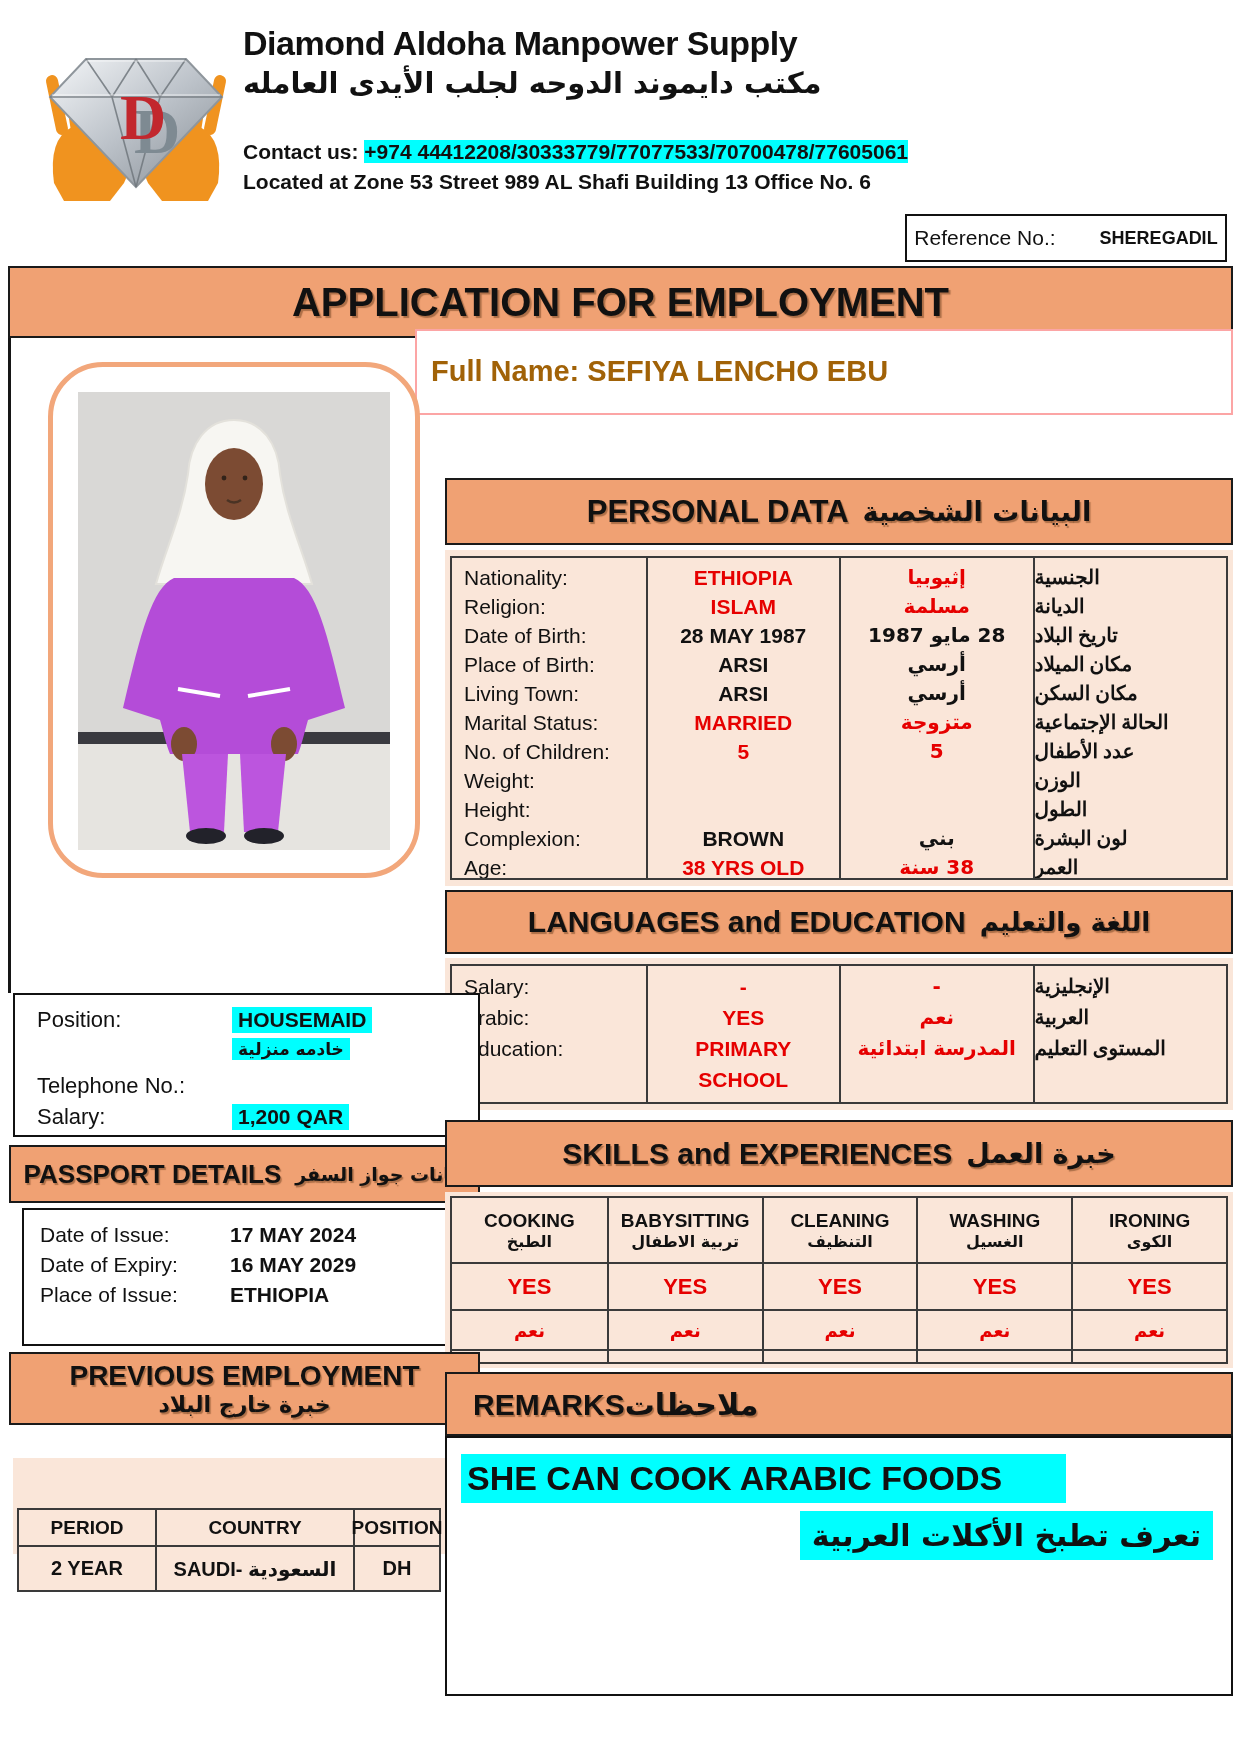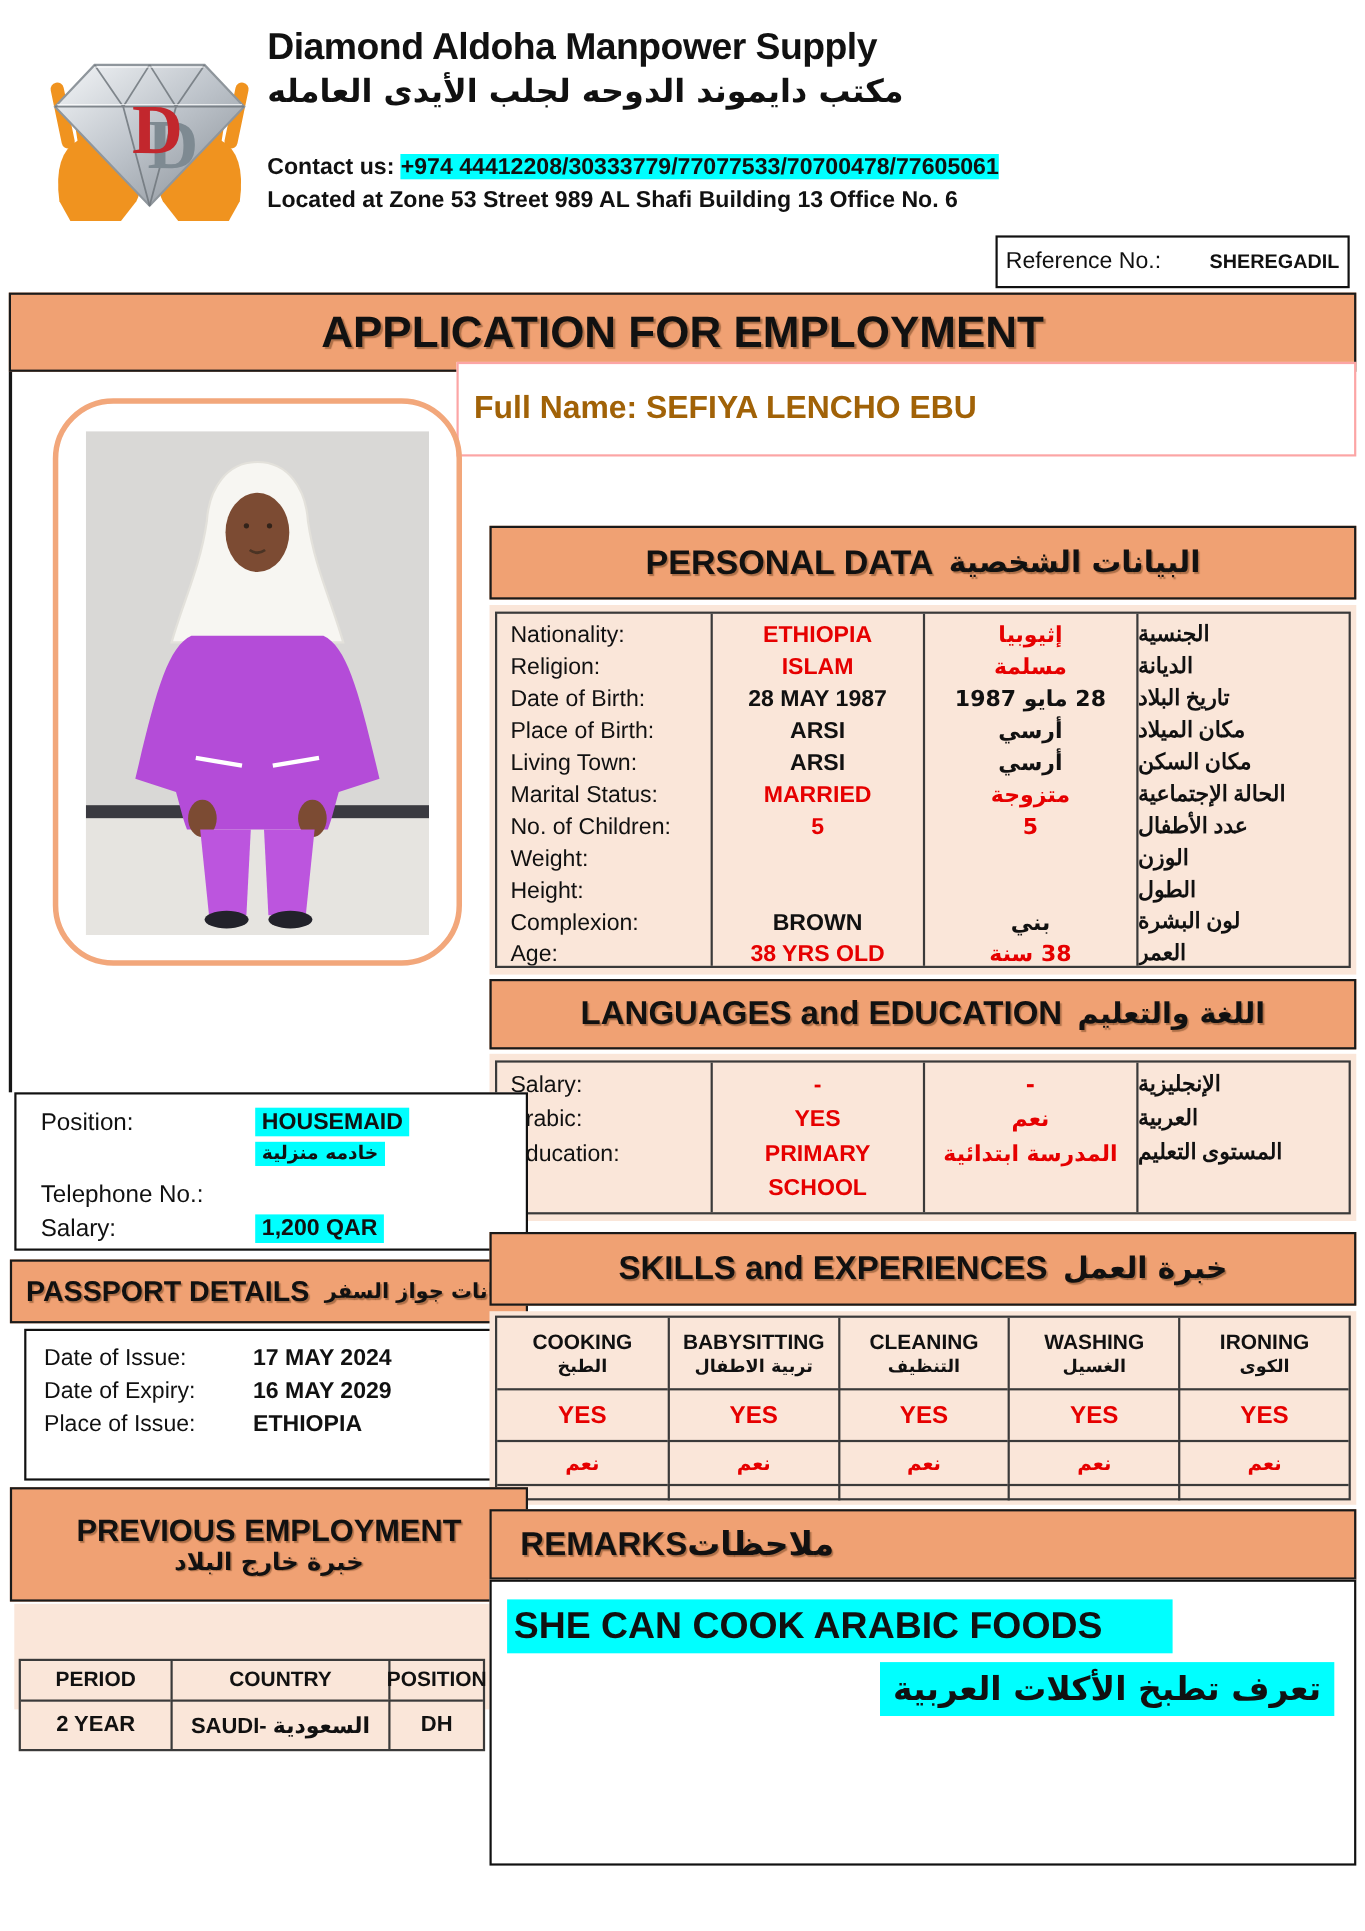--- a/index.html
+++ b/index.html
@@ -33,21 +33,21 @@
   .sec .ar2{font-family:"DejaVu Sans",sans-serif;direction:rtl;}
   .pdh{left:445px;top:478px;width:788px;height:67px;font-size:31px;}
   .pdh .ar2{font-size:27px;}
   .langh{left:445px;top:890px;width:788px;height:64px;font-size:30px;}
   .langh .ar2{font-size:26px;}
   .skh{left:445px;top:1120px;width:788px;height:67px;font-size:30px;}
   .skh .ar2{font-size:27px;}
   .remh{left:445px;top:1372px;width:788px;height:64px;font-size:30px;justify-content:flex-start;padding-left:26px;}
   .pph{left:9px;top:1145px;width:471px;height:58px;font-size:26px;}
   .pph .ar2{font-size:19px;}
-  .pevh{left:9px;top:1352px;width:471px;height:104px;flex-direction:column;font-size:28px;gap:0;}
+  .pevh{left:9px;top:1352px;width:471px;height:73px;flex-direction:column;font-size:28px;gap:0;}
   .pevh .ar2{font-size:22px;}
   
   .peach{background:#FAE6D9;box-sizing:border-box;}
   .pdwrap{left:445px;top:550px;width:788px;height:336px;padding:6px 5px;}
   .langwrap{left:445px;top:958px;width:788px;height:152px;padding:6px 5px;}
   .skwrap{left:445px;top:1192px;width:788px;height:176px;padding:4px 5px;}
   .pevwrap{left:13px;top:1458px;width:452px;height:96px;padding:4px 4px;}
   
   .dtable{width:100%;height:100%;border:2px solid #3a3a3a;display:grid;
           grid-template-columns:1fr 1fr 1fr 1fr;background:#FAE6D9;box-sizing:border-box;}

